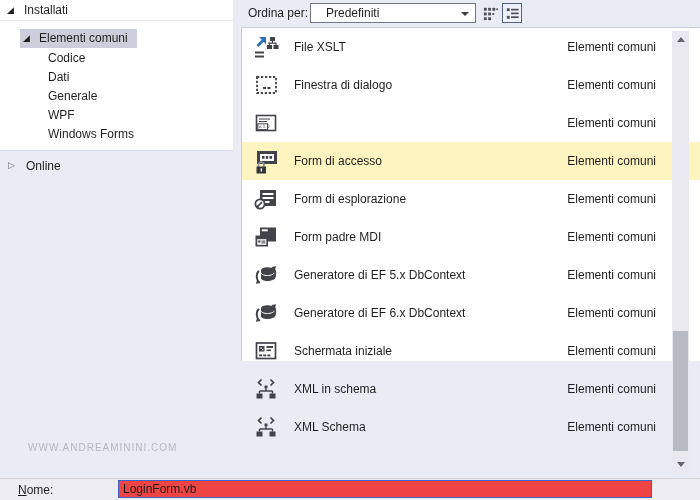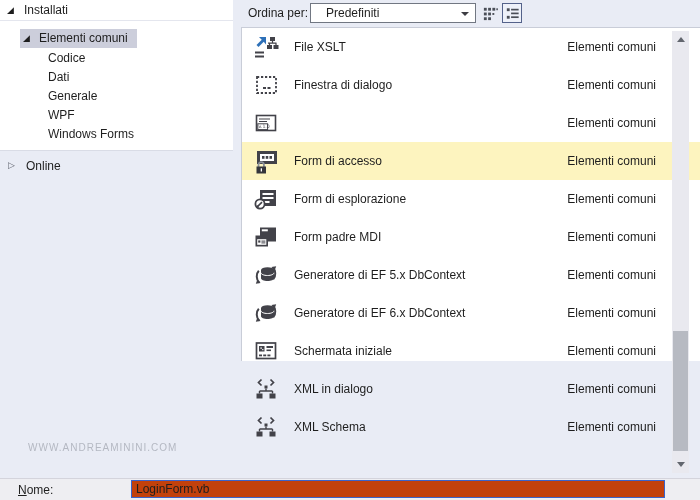--- a/index.html
+++ b/index.html
@@ -86,22 +86,22 @@
   .arr-down { width:0;height:0;border-left:4px solid transparent;border-right:4px solid transparent;border-top:5px solid #62666e; }
   .sb-thumb { position:absolute; left:1px; width:15px; top:300px; height:120px; background:#b7bac2; }
   
   .footer {
     position:absolute; left:0; top:478px; width:700px; height:22px;
     background:#eeeef2; border-top:1px solid #d4d4dc; box-sizing:border-box;
   }
   .name-label { position:absolute; left:18px; top:4px; }
   .ul { text-decoration:underline; }
   .name-input {
-    position:absolute; left:131px; top:1px; width:534px; height:18px;
-    border:1px solid #3b63c9; background:#c2410c; box-sizing:border-box;
+    position:absolute; left:118px; top:1px; width:534px; height:18px;
+    border:1px solid #3b63c9; background:#ef4444; box-sizing:border-box;
     font:inherit; padding:0 2px 0 4px; color:#1e1e1e;
   }
 </style>
 </head>
 <body>
 
 <div class="tree-box">
   <div class="tree-root">
     <span class="tw">◢</span>
     <span>Installati</span>
@@ -312,21 +312,21 @@
     <span class="row-icon">
           <svg viewBox="0 0 26 26" xmlns="http://www.w3.org/2000/svg">
     <path d="M8.5 3.5 L5.5 6.5 L8.5 9.5" stroke="#424249" stroke-width="1.7" fill="none"></path>
     <path d="M17.5 3.5 L20.5 6.5 L17.5 9.5" stroke="#424249" stroke-width="1.7" fill="none"></path>
     <rect x="11.5" y="9.5" width="3" height="3" fill="#424249"></rect>
     <path d="M13 12.5v2.5 M6.5 15h13 M6.5 15v2.5 M19.5 15v2.5" stroke="#424249" stroke-width="1.4" fill="none"></path>
     <rect x="3.5" y="17.5" width="6" height="5" fill="#424249"></rect>
     <rect x="16.5" y="17.5" width="6" height="5" fill="#424249"></rect>
   </svg>
         </span>
-    <span class="row-label">XML in dialogo</span>
+    <span class="row-label">XML in schema</span>
     <span class="row-category">Elementi comuni</span>
   </div>
       <div class="row">
     <span class="row-icon">
           <svg viewBox="0 0 26 26" xmlns="http://www.w3.org/2000/svg">
     <path d="M8.5 3.5 L5.5 6.5 L8.5 9.5" stroke="#424249" stroke-width="1.7" fill="none"></path>
     <path d="M17.5 3.5 L20.5 6.5 L17.5 9.5" stroke="#424249" stroke-width="1.7" fill="none"></path>
     <rect x="11.5" y="9.5" width="3" height="3" fill="#424249"></rect>
     <path d="M13 12.5v2.5 M6.5 15h13 M6.5 15v2.5 M19.5 15v2.5" stroke="#424249" stroke-width="1.4" fill="none"></path>
     <rect x="3.5" y="17.5" width="6" height="5" fill="#424249"></rect>

